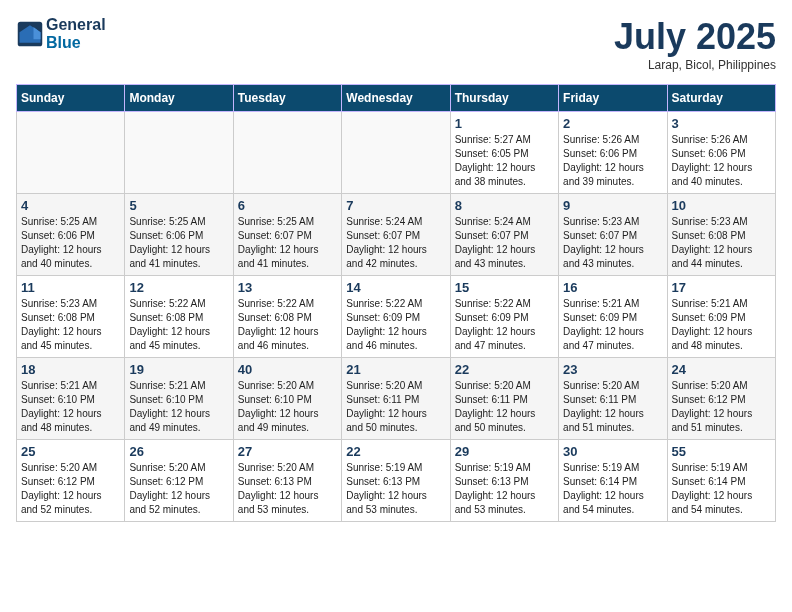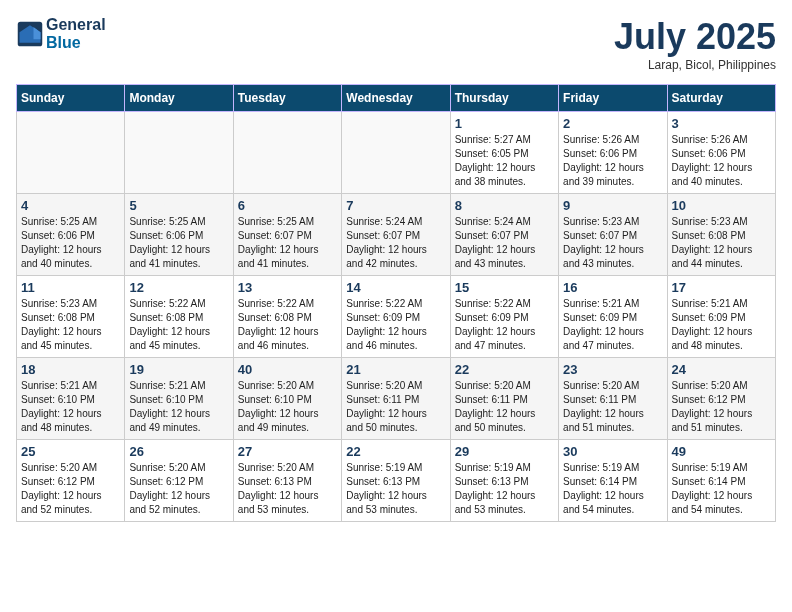--- a/index.html
+++ b/index.html
@@ -337,21 +337,21 @@
 and 53 minutes.</div>
         </td>
         <td>
           <span class="day-num">30</span>
           <div class="day-info" style="white-space: pre-line;">Sunrise: 5:19 AM
 Sunset: 6:14 PM
 Daylight: 12 hours
 and 54 minutes.</div>
         </td>
         <td>
-          <span class="day-num">49</span>
+          <span class="day-num">55</span>
           <div class="day-info" style="white-space: pre-line;">Sunrise: 5:19 AM
 Sunset: 6:14 PM
 Daylight: 12 hours
 and 54 minutes.</div>
         </td>
       </tr>
     </tbody>
 </table>
 
 </body></html>

